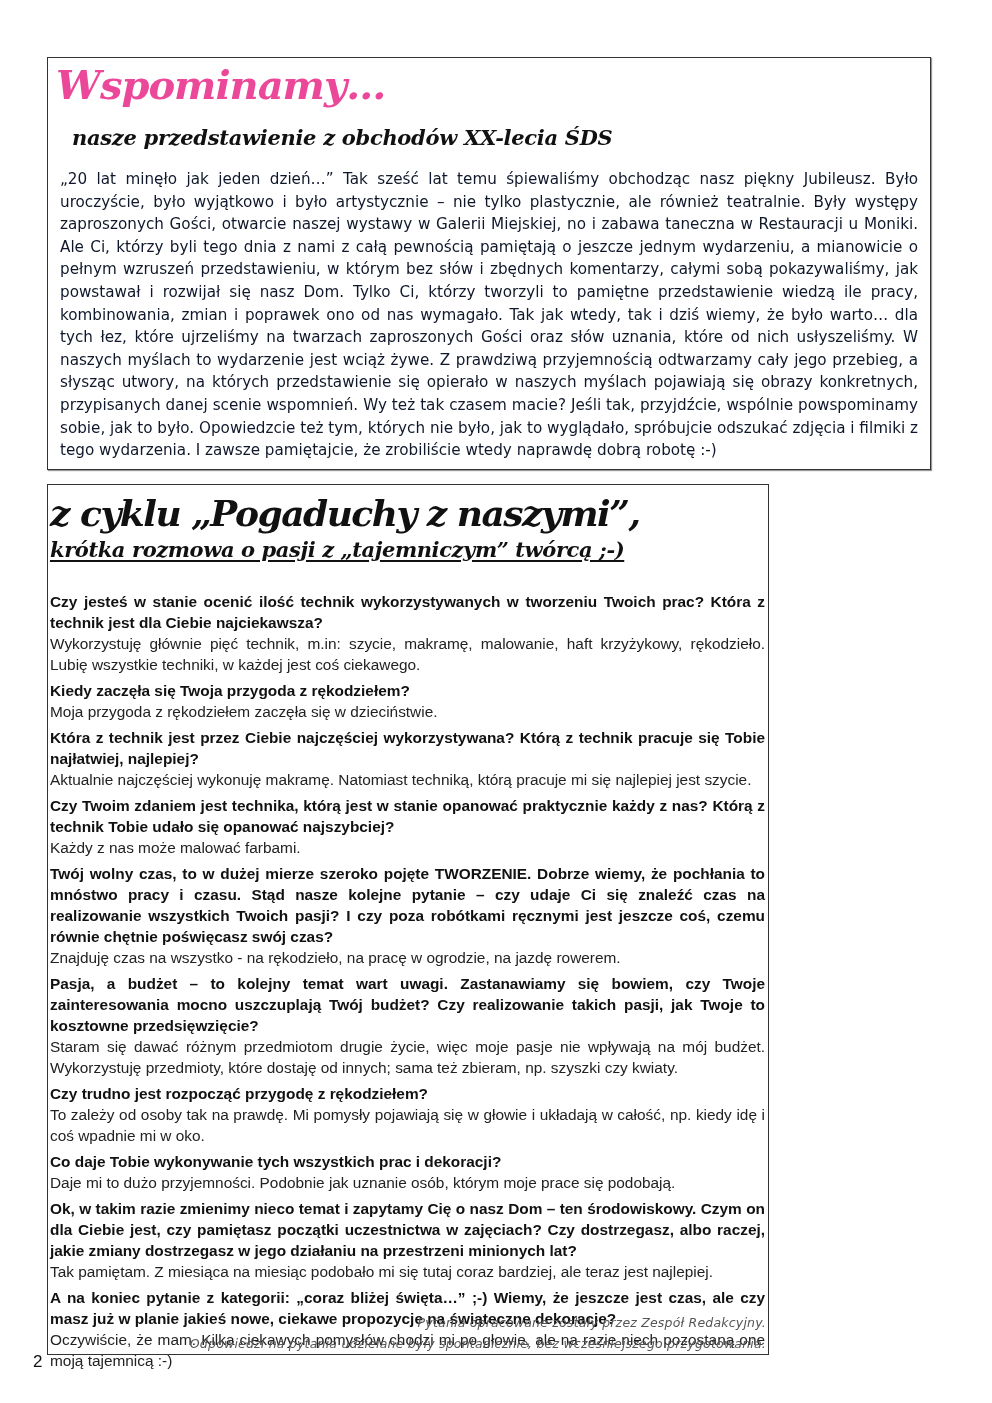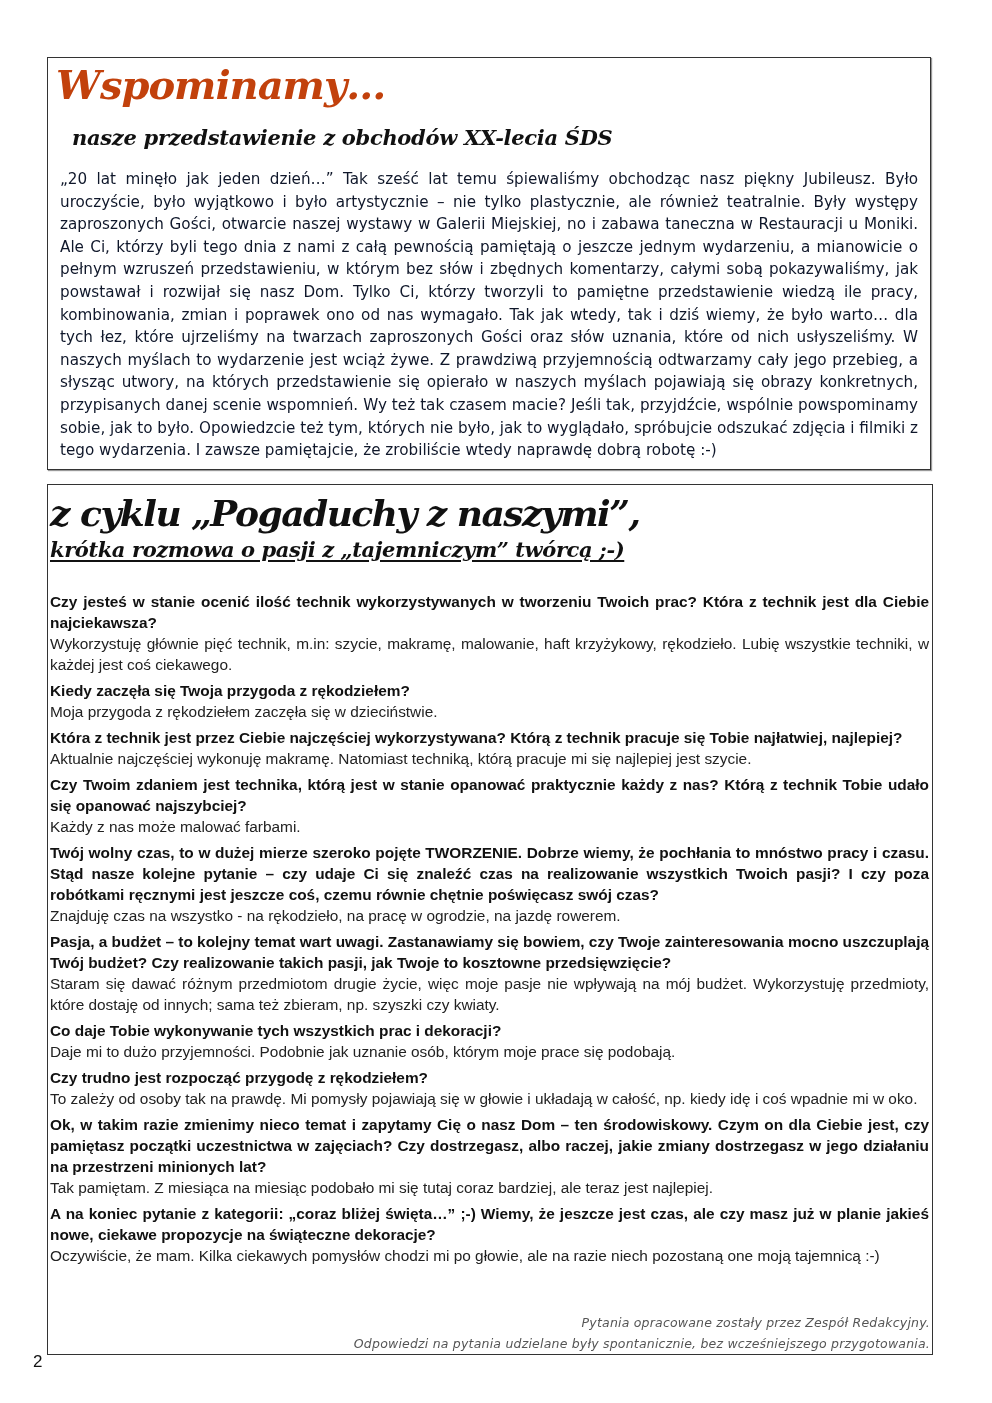--- a/index.html
+++ b/index.html
@@ -3,28 +3,28 @@
   <meta charset="utf-8">
   <style>
     html, body { margin: 0; padding: 0; background: #ffffff; }
     body { width: 992px; height: 1403px; position: relative; overflow: hidden; color: #1a1a1a; }
     .box1 {
       position: absolute; left: 47px; top: 57px; width: 884px; height: 413px;
       border: 1px solid #333; box-shadow: 1px 1px 1px #999; box-sizing: border-box;
       padding: 4px 8px 0 8px;
     }
     .box2 {
-      position: absolute; left: 47px; top: 484px; width: 886px; height: 871px;
+      position: absolute; left: 47px; top: 484px; width: 722px; height: 871px;
       border: 1px solid #333; box-sizing: border-box;
       padding: 0 3px 0 2px;
     }
     .script-title {
       font-family: "DejaVu Serif", serif; font-style: italic;
       font-size: 40px; line-height: 46px; margin: 0; letter-spacing: -1px;
-      color: #c2410c;
+      color: #ec4899;
     }
     .script-sub {
       font-family: "DejaVu Serif", serif; font-style: italic; font-weight: bold;
       font-size: 21px; line-height: 28px; margin: 16px; color: #111; letter-spacing: -0.3px;
     }
     .body1 {
       font-family: "DejaVu Sans", sans-serif; font-size: 15.2px; line-height: 22.6px;
       text-align: justify; margin: 4px; color: #0f172a;
     }
     .h2-title {
@@ -87,26 +87,26 @@
   </div>
   <div class="qa">
     <p class="q">Twój wolny czas, to w dużej mierze szeroko pojęte TWORZENIE. Dobrze wiemy, że pochłania to mnóstwo pracy i czasu. Stąd nasze kolejne pytanie – czy udaje Ci się znaleźć czas na realizowanie wszystkich Twoich pasji? I czy poza robótkami ręcznymi jest jeszcze coś, czemu równie chętnie poświęcasz swój czas?</p>
     <p class="a">Znajduję czas na wszystko - na rękodzieło, na pracę w ogrodzie, na jazdę rowerem.</p>
   </div>
   <div class="qa">
     <p class="q">Pasja, a budżet – to kolejny temat wart uwagi. Zastanawiamy się bowiem, czy Twoje zainteresowania mocno uszczuplają Twój budżet? Czy realizowanie takich pasji, jak Twoje to kosztowne przedsięwzięcie?</p>
     <p class="a">Staram się dawać różnym przedmiotom drugie życie, więc moje pasje nie wpływają na mój budżet. Wykorzystuję przedmioty, które dostaję od innych; sama też zbieram, np. szyszki czy kwiaty.</p>
   </div>
   <div class="qa">
+    <p class="q">Czy trudno jest rozpocząć przygodę z rękodziełem?</p>
+    <p class="a">To zależy od osoby tak na prawdę. Mi pomysły pojawiają się w głowie i układają w całość, np. kiedy idę i coś wpadnie mi w oko.</p>
+  </div>
+  <div class="qa">
     <p class="q">Co daje Tobie wykonywanie tych wszystkich prac i dekoracji?</p>
     <p class="a">Daje mi to dużo przyjemności. Podobnie jak uznanie osób, którym moje prace się podobają.</p>
-  </div>
-  <div class="qa">
-    <p class="q">Czy trudno jest rozpocząć przygodę z rękodziełem?</p>
-    <p class="a">To zależy od osoby tak na prawdę. Mi pomysły pojawiają się w głowie i układają w całość, np. kiedy idę i coś wpadnie mi w oko.</p>
   </div>
   <div class="qa">
     <p class="q">Ok, w takim razie zmienimy nieco temat i zapytamy Cię o nasz Dom – ten środowiskowy. Czym on dla Ciebie jest, czy pamiętasz początki uczestnictwa w zajęciach? Czy dostrzegasz, albo raczej, jakie zmiany dostrzegasz w jego działaniu na przestrzeni minionych lat?</p>
     <p class="a">Tak pamiętam. Z miesiąca na miesiąc podobało mi się tutaj coraz bardziej, ale teraz jest najlepiej.</p>
   </div>
   <div class="qa">
     <p class="q">A na koniec pytanie z kategorii: „coraz bliżej święta…” ;-) Wiemy, że jeszcze jest czas, ale czy masz już w planie jakieś nowe, ciekawe propozycje na świąteczne dekoracje?</p>
     <p class="a">Oczywiście, że mam. Kilka ciekawych pomysłów chodzi mi po głowie, ale na razie niech pozostaną one moją tajemnicą :-)</p>
   </div>
 

